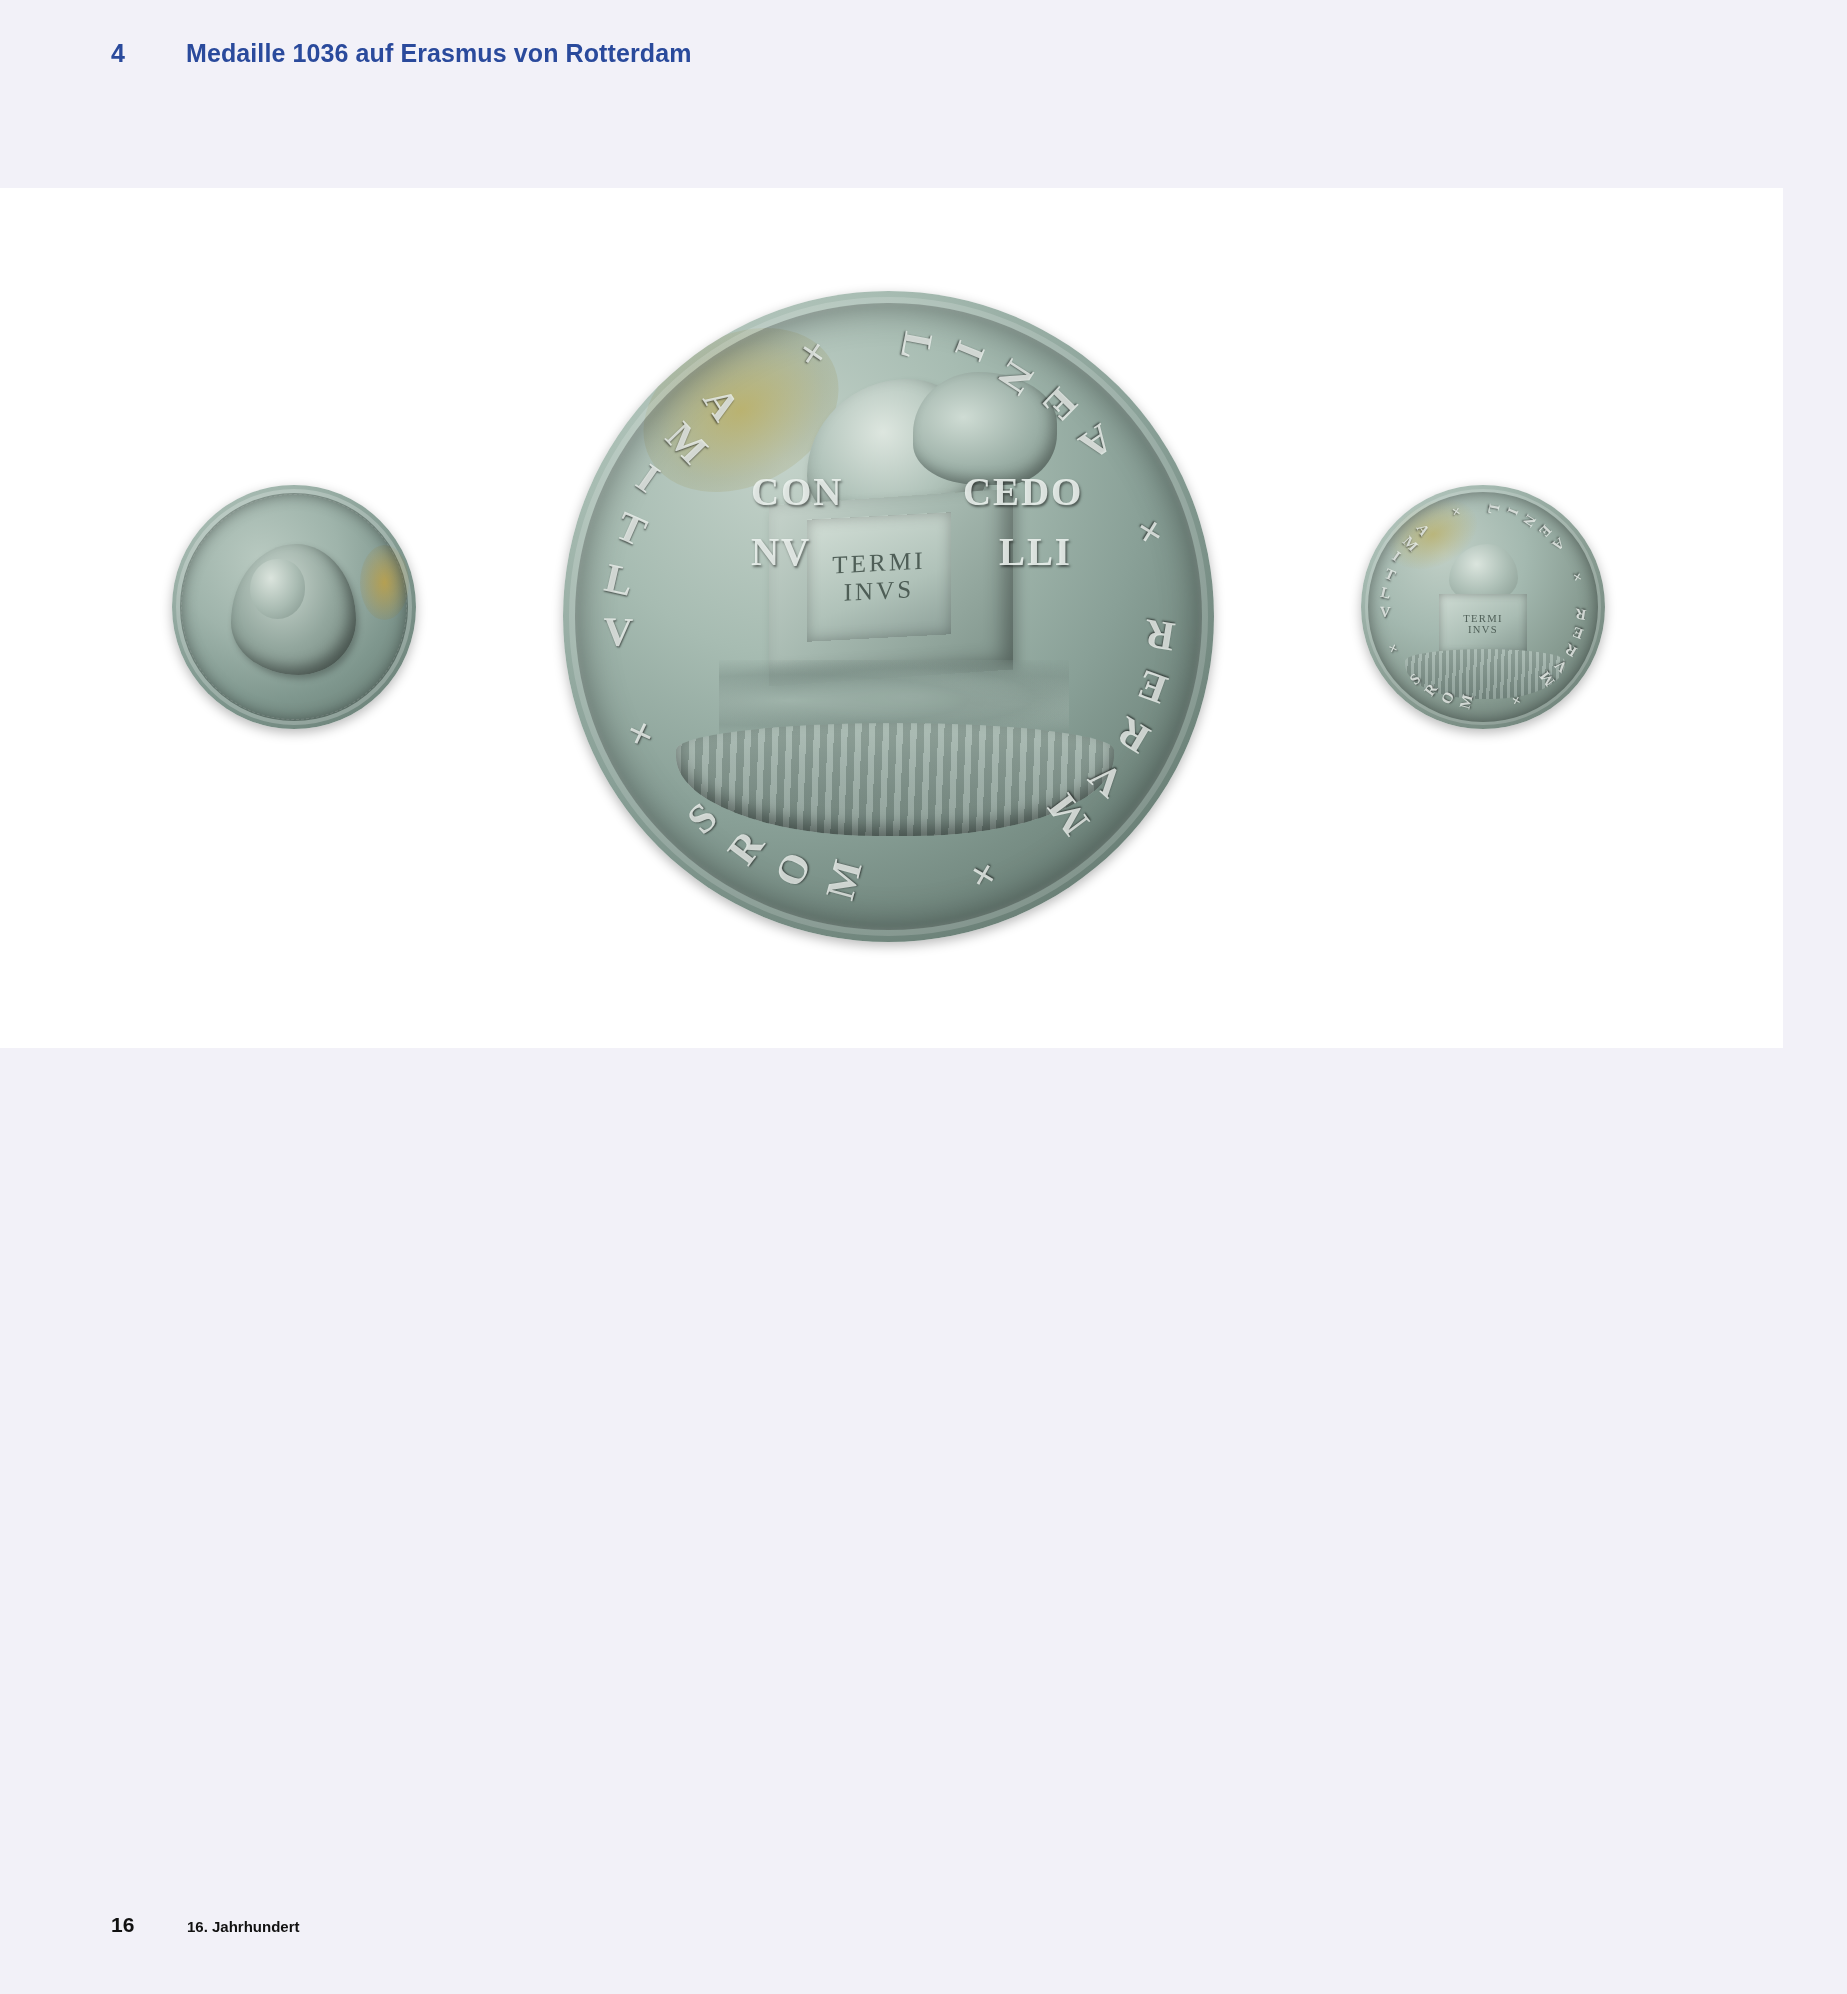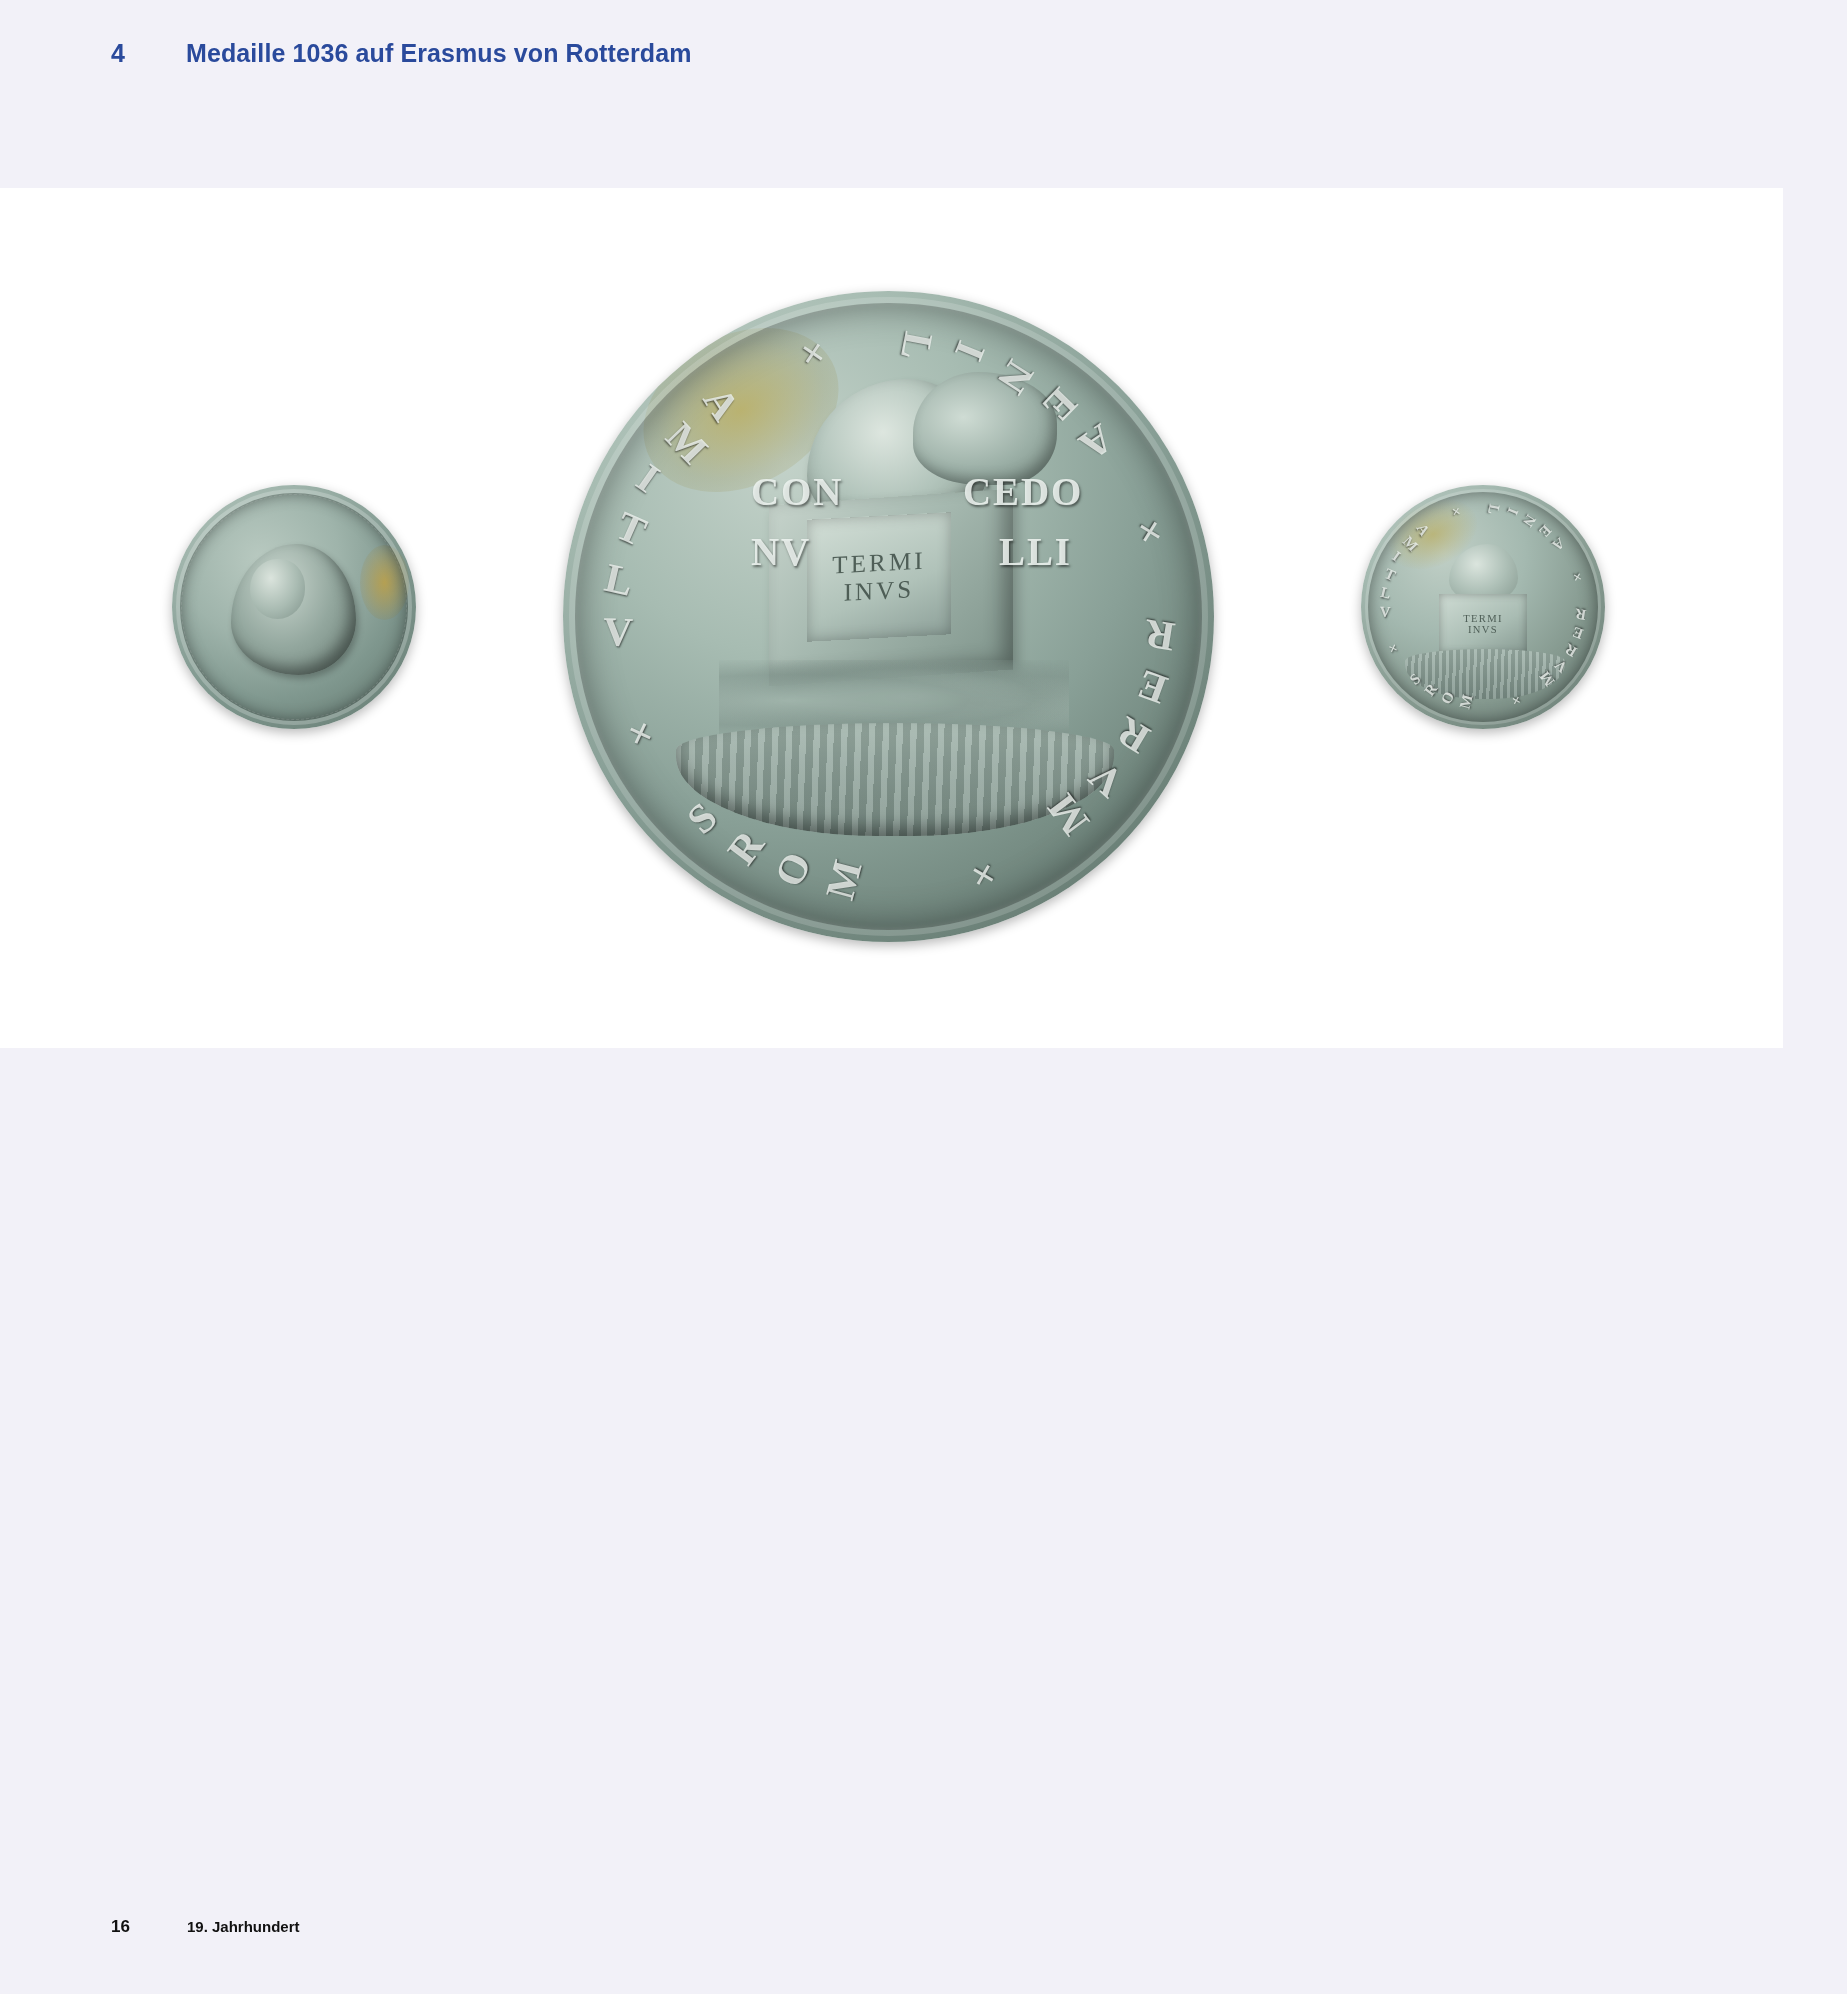--- a/index.html
+++ b/index.html
@@ -317,21 +317,21 @@
 
   
   .footer {
     position: absolute;
     left: 111px;
     bottom: 58px;
     display: flex;
     align-items: baseline;
   }
   .footer-page {
-    font-size: 17px;
+    font-size: 21px;
     font-weight: bold;
     color: #111;
     width: 76px;
   }
   .footer-section {
     font-size: 15px;
     font-weight: bold;
     color: #111;
   }
 </style>
@@ -462,17 +462,17 @@
   <div class="text-band">
 
     
 
     
     
   </div>
 
   <div class="footer">
     <div class="footer-page">16</div>
-    <div class="footer-section">19. Jahrhundert</div>
+    <div class="footer-section">16. Jahrhundert</div>
   </div>
 
 </div>
 
 
 </body></html>

